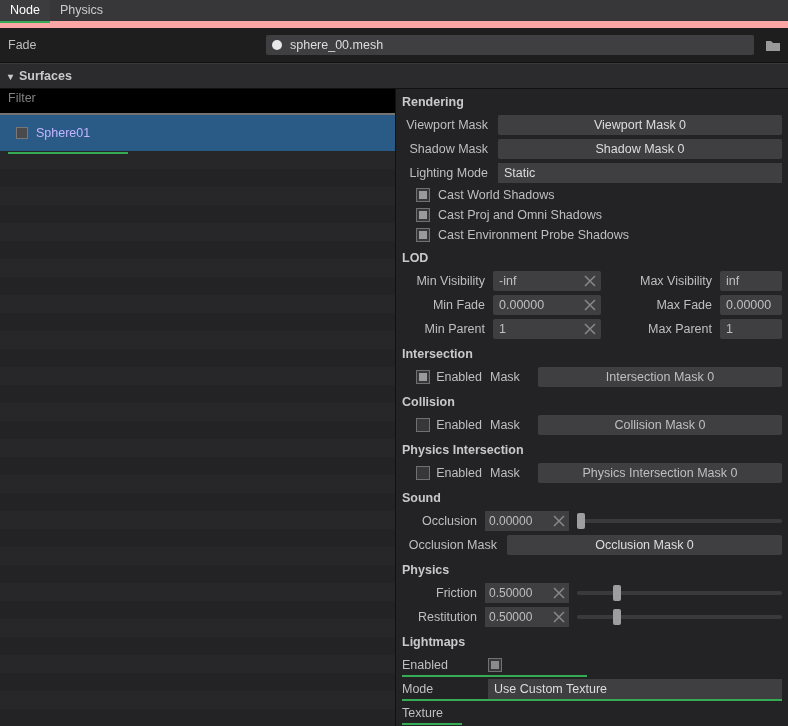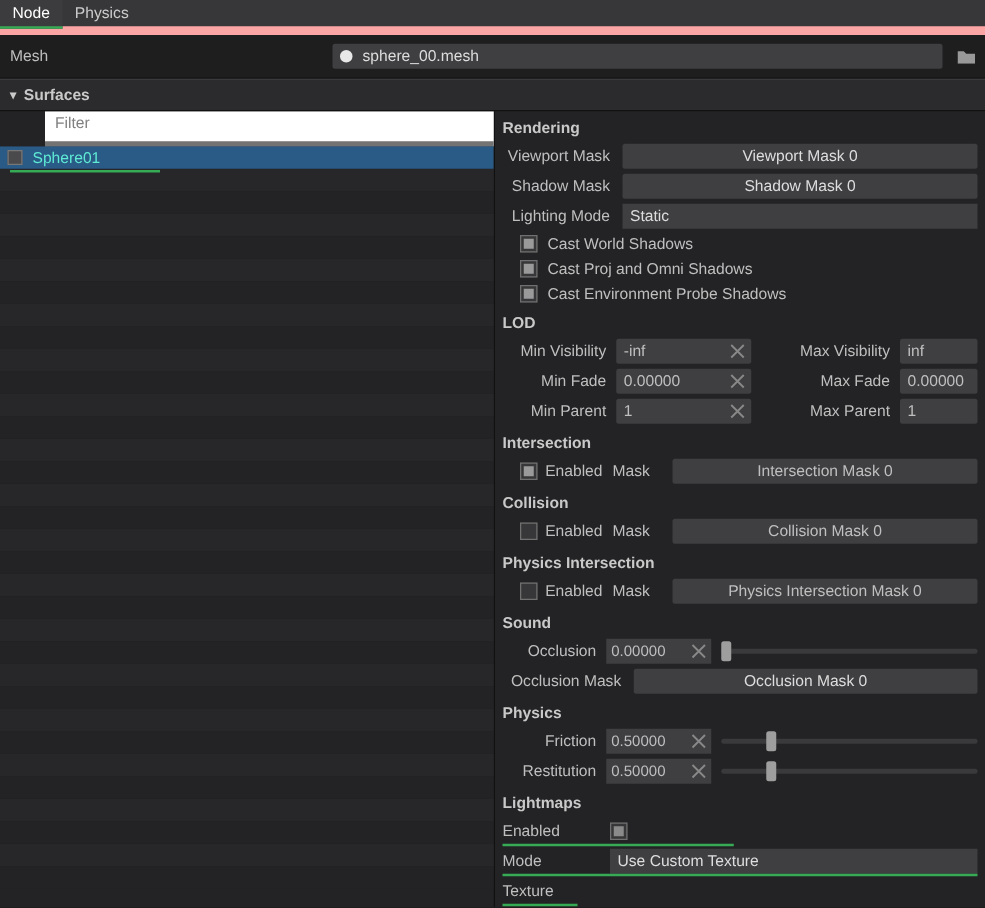--- a/index.html
+++ b/index.html
@@ -13,26 +13,26 @@
   .mesh-row .lbl{width:248px;padding-left:2px;}
   .mesh-field{flex:1;background:#3f3f42;border-radius:2px;height:20px;display:flex;align-items:center;padding:0 6px;color:#ddd;text-align:center;}
   .mesh-field .dot{width:10px;height:10px;border-radius:50%;background:#e8e8e8;margin-right:8px;}
   .folder-btn{width:18px;height:18px;display:flex;align-items:center;justify-content:center;}
   
   .sec-hdr{height:24px;display:flex;align-items:center;background:#2b2b2d;border-top:1px solid #3a3a3c;border-bottom:1px solid #111;padding-left:8px;font-weight:bold;color:#c9c9c9;}
   .sec-hdr .caret{margin-right:6px;font-size:10px;}
   
   .split{display:flex;flex:1;overflow:hidden;}
   .left-pane{width:395px;display:flex;flex-direction:column;background:#232325;border-right:1px solid #111;}
-  .filter{height:20px;padding:2px 8px;background:#ffffff;color:#808080;border-bottom:4px solid #737373;font-style:normal;margin-left:36px;}
+  .filter{height:20px;padding:2px 8px;background:#000000;color:#808080;border-bottom:2px solid #737373;font-style:normal;}
   .list{flex:1;overflow:hidden;}
   .list .row{height:18px;line-height:18px;}
   .list .odd{background:#232325;}
   .list .even{background:#272729;}
-  .list-item{display:flex;align-items:center;height:18px;background:#2a5a86;color:#5eead4;padding-left:6px;position:relative;}
+  .list-item{display:flex;align-items:center;height:36px;background:#2a5a86;color:#c4b5fd;padding-left:16px;position:relative;}
   .list-item .box{width:10px;height:10px;border:1px solid #777;background:#4a4a4c;margin-right:8px;}
   .green-strip{position:absolute;left:8px;bottom:-3px;width:120px;height:2px;background:#37aa55;}
   
   .right-pane{flex:1;overflow-y:hidden;background:#232325;}
   .right-pane .group-title{color:#c9c9c9;font-weight:bold;padding:6px 6px 4px 6px;}
   .prop-row{display:flex;align-items:center;height:24px;padding:0 6px;}
   .prop-lbl{width:86px;text-align:right;padding-right:10px;color:#bfbfbf;font-size:12.5px;}
   .btn-field{flex:1;height:20px;background:#3f3f42;border:none;color:#ddd;text-align:center;border-radius:2px;display:flex;align-items:center;justify-content:center;}
   .dropdown{flex:1;height:20px;background:#3f3f42;color:#ddd;padding:0 6px;display:flex;align-items:center;border-radius:0;position:relative;}
   .check-row{display:flex;align-items:center;height:20px;padding-left:20px;gap:8px;}
@@ -70,21 +70,21 @@
 <body>
 
 <div class="root">
 
   <div class="tabs">
     <div class="tab active">Node</div>
     <div class="tab">Physics</div>
   </div>
 
   <div class="mesh-row">
-    <div class="lbl">Mesh</div>
+    <div class="lbl">Fade</div>
     <div class="mesh-field">
       <span class="dot"></span>
       <span>sphere_00.mesh</span>
     </div>
     <div class="folder-btn">
       <svg width="14" height="12">
           <path d="M0 2h5l2 2h7v8H0z" fill="#999"></path>
         </svg>
     </div>
   </div>

